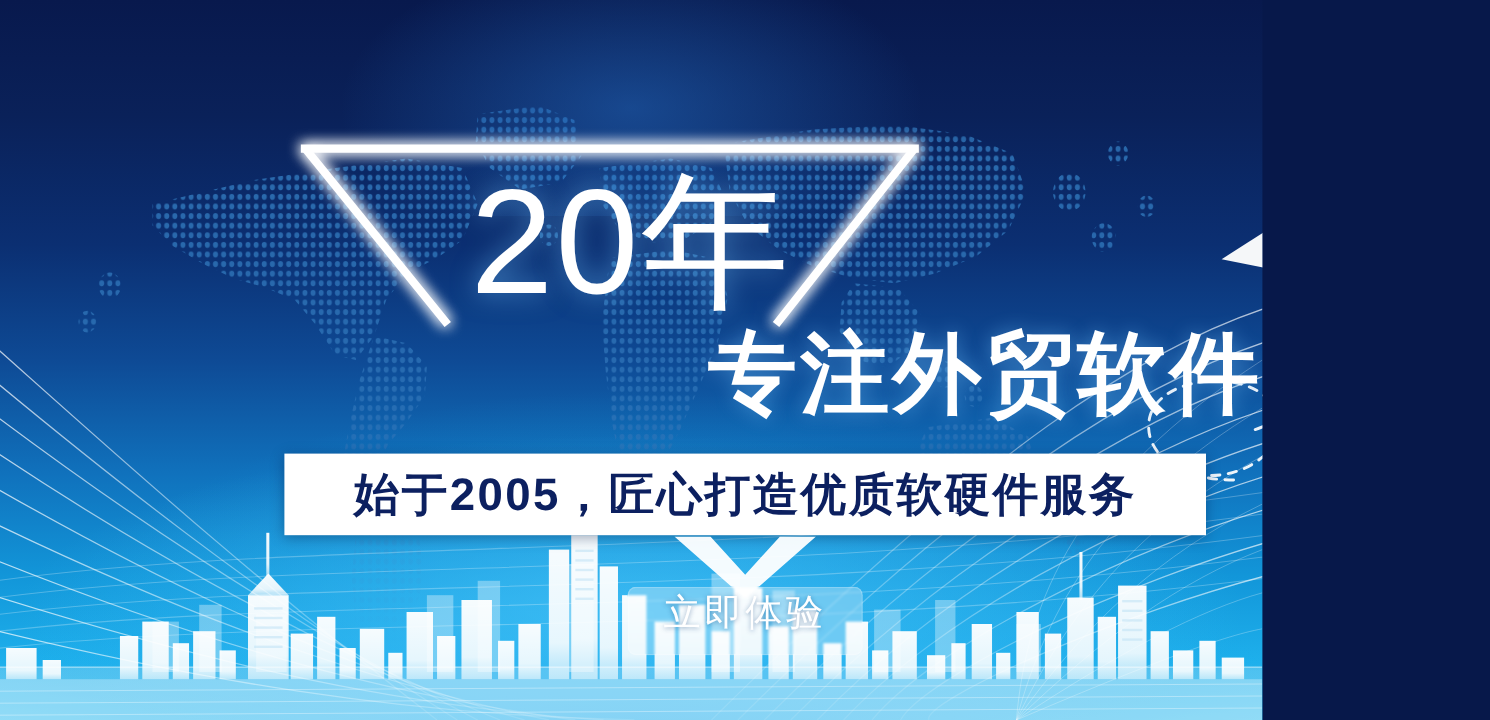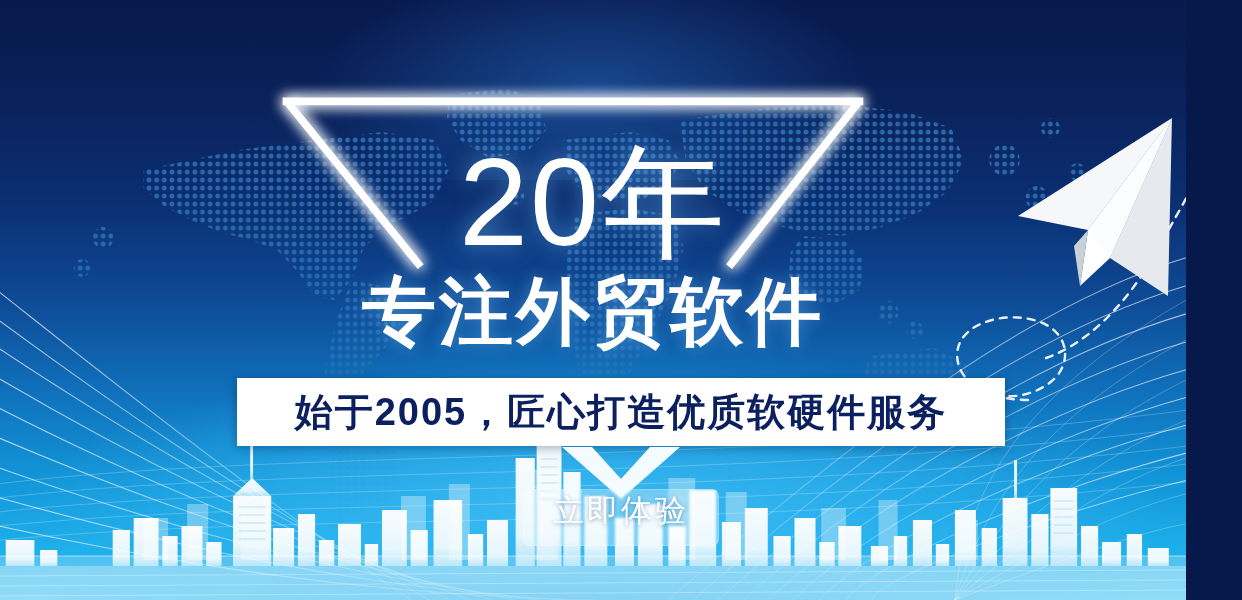--- a/index.html
+++ b/index.html
@@ -1,21 +1,21 @@
 <!DOCTYPE html>
 <html><head>
 <meta charset="utf-8">
 <title>Banner</title>
 <style>
   html,body{margin:0;padding:0;background:#07184a;}
   *{box-sizing:border-box;}
 
   .banner{
     position:relative;
-    width:1186px;
+    width:1052px;
     height:600px;
     overflow:hidden;
     font-family:"Liberation Sans","DejaVu Sans",sans-serif;
     background:
       radial-gradient(ellipse 900px 520px at 50% 108%, #13a6e8 0%, rgba(19,166,232,0) 62%),
       linear-gradient(180deg,
         #08194d 0%,
         #0a2159 16%,
         #0b2f72 34%,
         #0e4a95 50%,
@@ -82,21 +82,21 @@
     font-size:124px;
     line-height:1;
     font-weight:400;
     color:#ffffff;
     letter-spacing:2px;
     text-shadow:0 0 22px rgba(120,200,255,.55);
   }
   .title-main{
     position:absolute;
     left:0; top:275px; width:100%;
-    text-align:center;
+    text-align:right;
     font-size:74px;
     line-height:1;
     font-weight:700;
     color:#ffffff;
     letter-spacing:3px;
     text-shadow:0 0 16px rgba(120,200,255,.45);
   }
   .subtitle-bar{
     position:absolute;
     left:237px; top:378px;

